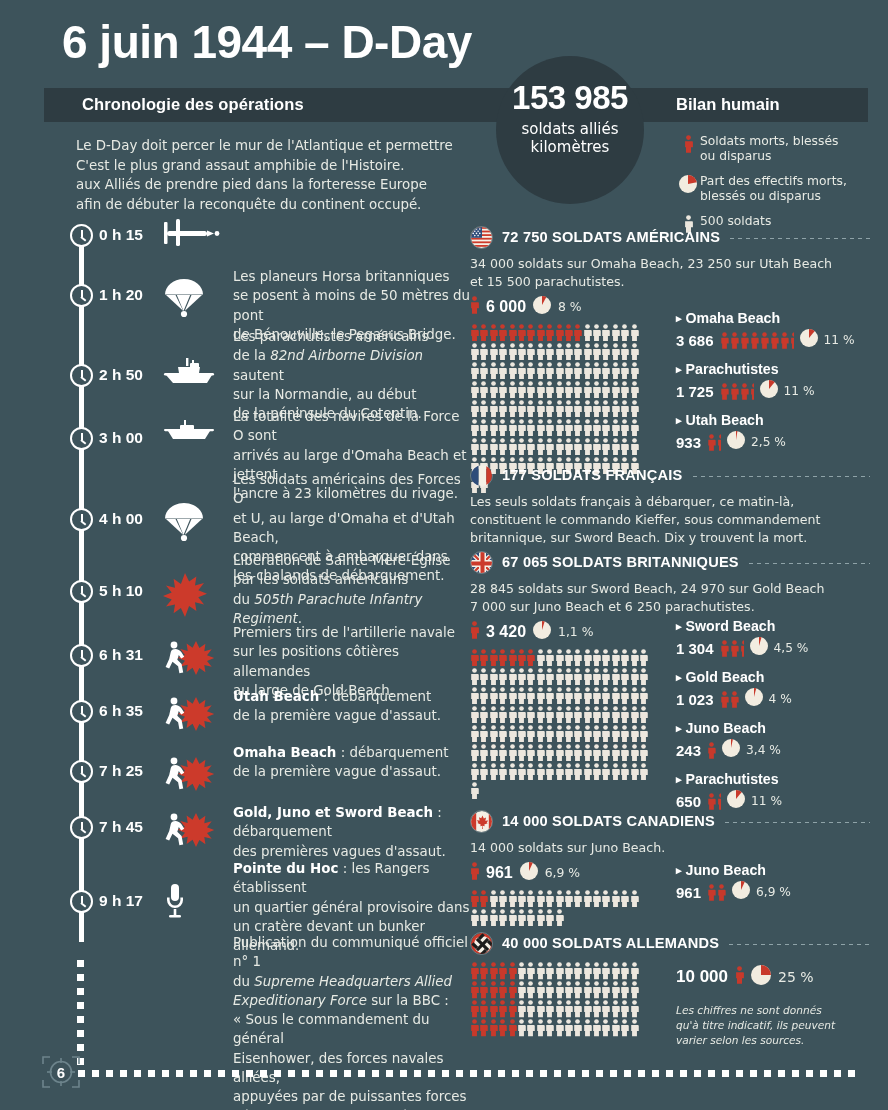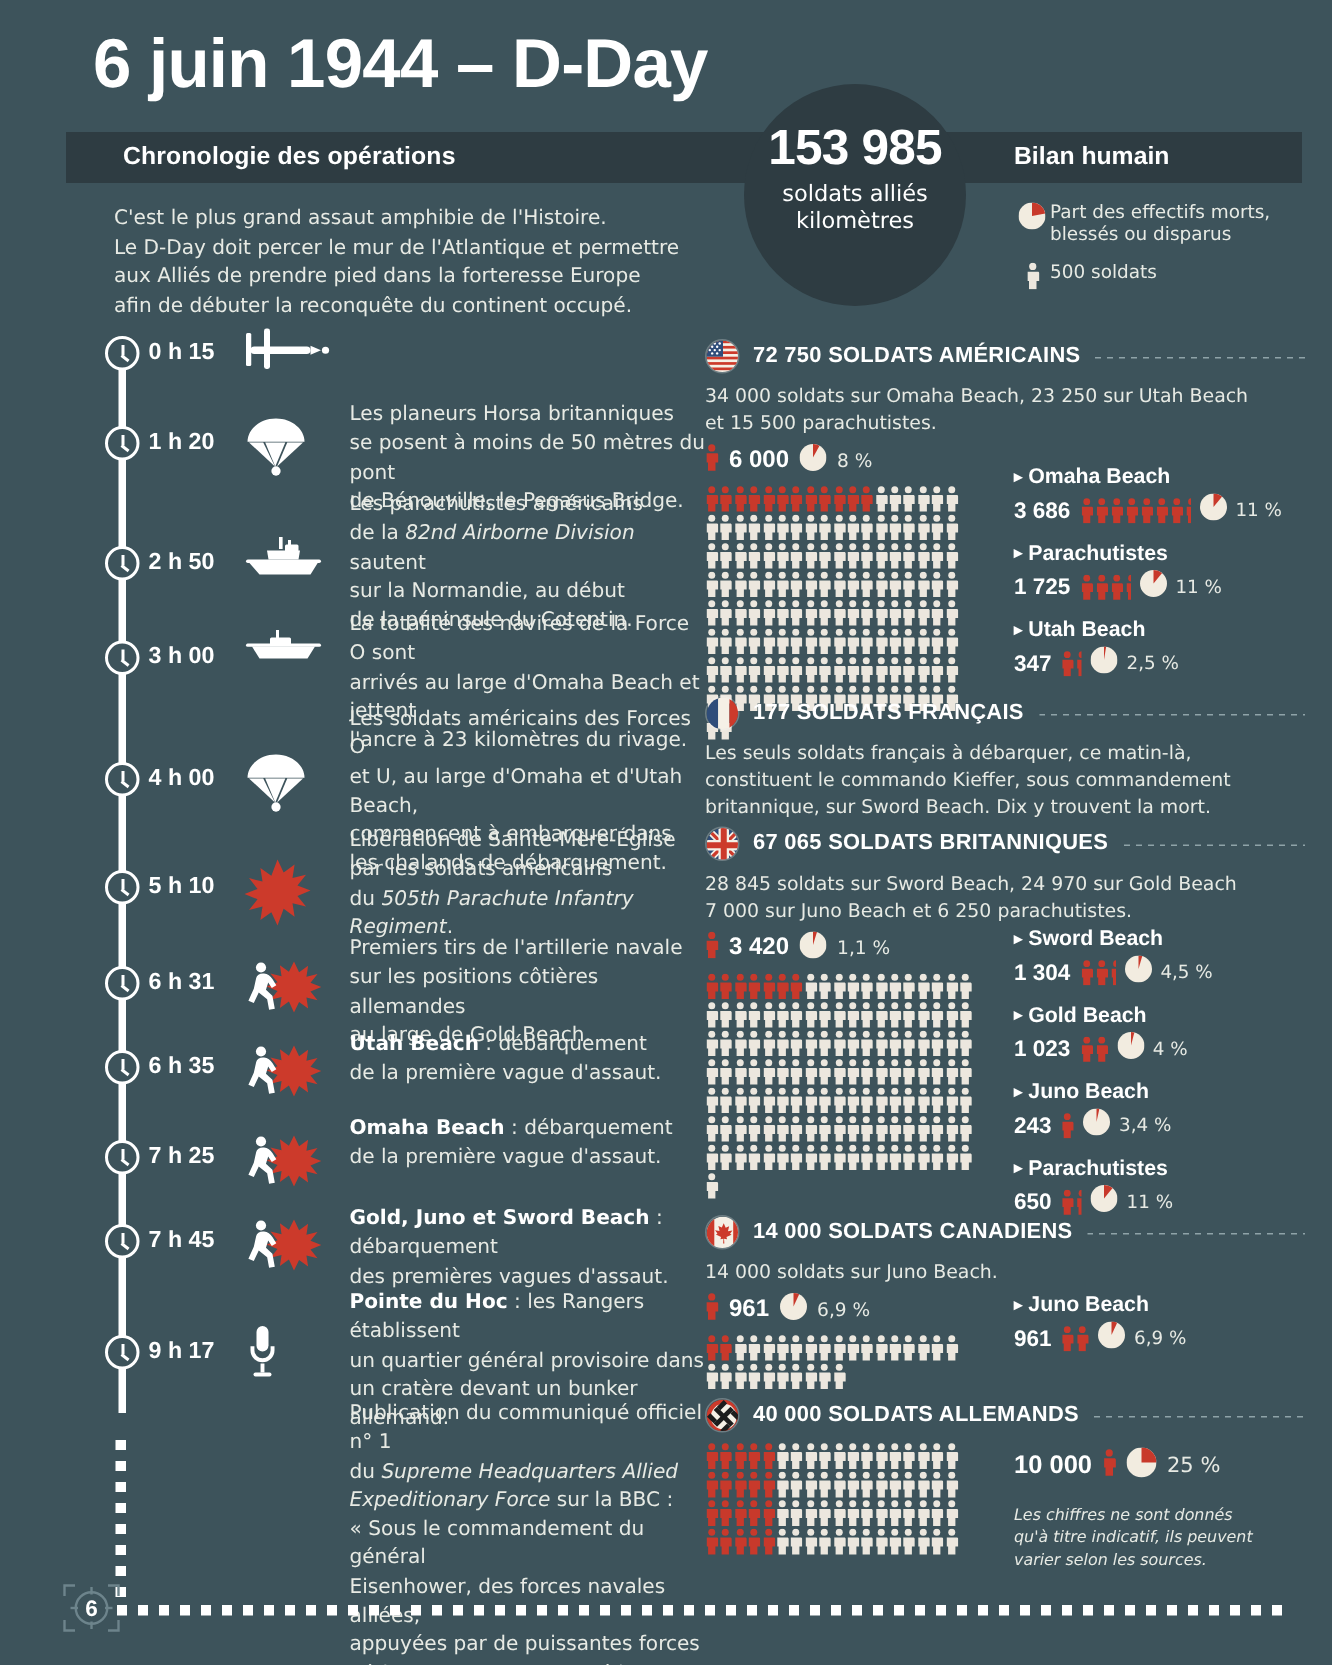--- a/index.html
+++ b/index.html
@@ -186,22 +186,22 @@
 
   <div class="left-col">
     <div class="main-title">6 juin 1944 – D-Day</div>
   </div>
 
   <div class="section-bar">
     <span>Chronologie des opérations</span>
   </div>
 
   <div class="intro" id="intro">
+      <div>Le D-Day doit percer le mur de l'Atlantique et permettre</div>
       <div>C'est le plus grand assaut amphibie de l'Histoire.</div>
-      <div>Le D-Day doit percer le mur de l'Atlantique et permettre</div>
       <div>aux Alliés de prendre pied dans la forteresse Europe</div>
       <div>afin de débuter la reconquête du continent occupé.</div>
     </div>
 
   <div class="timeline">
     <div class="tl-spine"></div>
     <div id="timeline-rows">
         <div class="tl-row" style="position: absolute; top: 0px; left: 0px; width: 400px;">
           <div class="tl-clock"></div>
      <div class="tl-time">0 h 15</div>
@@ -370,20 +370,31 @@
       <div>soldats alliés</div>
       <div>kilomètres</div>
     </div>
   </div>
 
   <div class="bilan-bar">
     <span>Bilan humain</span>
   </div>
 
   <div class="legend" id="legend">
+      <div class="legend-row">
+        <div class="legend-ico">
+          <svg width="9" height="18" viewBox="0 0 9 18">
+    <g fill="#c8392b">
+              <circle cx="4.5" cy="2.6" r="2.4"></circle>
+    <path d="M1.1 6.2h6.8c.6 0 1 .4 1 1v5.1h-1.9v5.5h-5V12.3H1.1z"></path>
+            </g>
+          </svg>
+        </div>
+    <div class="legend-txt">Soldats morts, blessés<br>ou disparus</div>
+      </div>
       <div class="legend-row">
         <div class="legend-ico">
           <svg width="18" height="18" viewBox="0 0 18 18">
     <circle cx="9" cy="9" r="9" fill="#f2ece0"></circle>
     <path d="M9 9 L9 0 A9 9 0 0 1 17.84 7.31 Z" fill="#c8392b"></path>
           </svg>
         </div>
     <div class="legend-txt">Part des effectifs morts,<br>blessés ou disparus</div>
       </div>
       <div class="legend-row">
@@ -1279,21 +1290,21 @@
           <span><svg width="18" height="18" viewBox="0 0 18 18">
     <circle cx="9" cy="9" r="9" fill="#f2ece0"></circle>
     <path d="M9 9 L9 0 A9 9 0 0 1 14.74 2.07 Z" fill="#c8392b"></path>
               </svg></span>
           <span class="beach-pct">11 %</span>
         </div>
         </div>
         <div class="beach-item">
         <div class="beach-name">Utah Beach</div>
         <div class="beach-row">
-          <span class="beach-num">347</span>
+          <span class="beach-num">933</span>
           <span class="mini-figs">
               <svg width="9" height="17" viewBox="0 0 9 18">
     <g fill="#c8392b">
                   <circle cx="4.5" cy="2.6" r="2.4"></circle>
     <path d="M1.1 6.2h6.8c.6 0 1 .4 1 1v5.1h-1.9v5.5h-5V12.3H1.1z"></path>
                 </g>
               </svg>
               <svg width="4.05" height="17" viewBox="0 0 4.05 18">
     <g fill="#c8392b">
                   <circle cx="4.5" cy="2.6" r="2.4"></circle>

